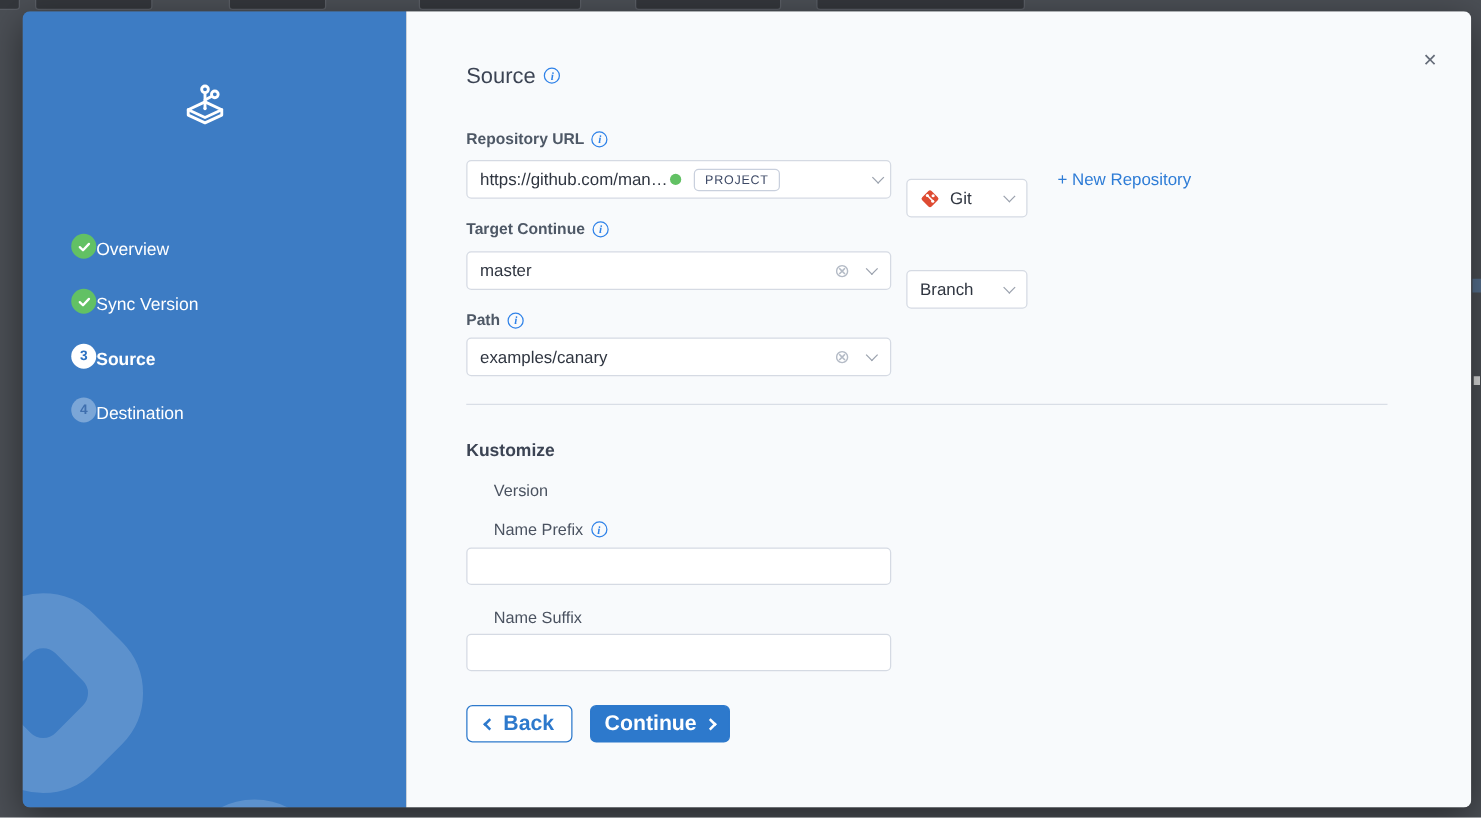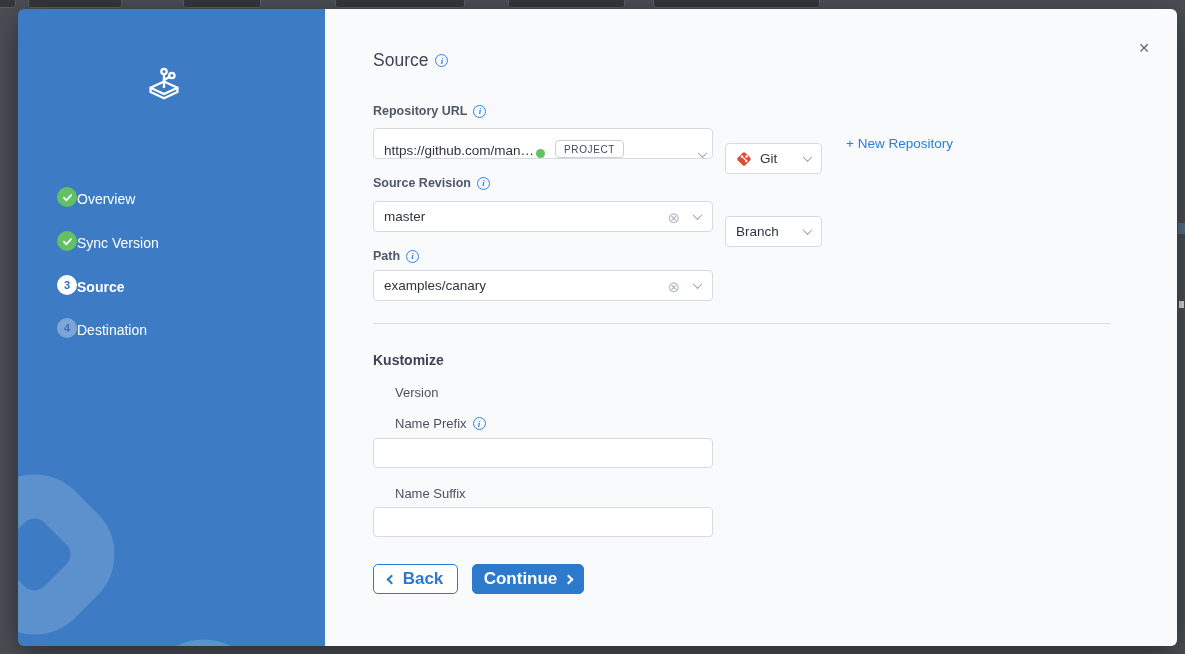--- a/index.html
+++ b/index.html
@@ -51,21 +51,21 @@
 
   .flabel { position:absolute; left:48px; font-size:12.5px; font-weight:700; color:#4e5866;
     display:flex; align-items:center; gap:6px; }
   .flabel.light { font-weight:400; font-size:13px; color:#4a5260;margin-left:22px; }
 
   .inp-wrap { position:absolute; left:48px; width:340px; height:31px; }
   .inp, .combo, .sel {
     width:100%; height:100%; background:#fff; border:1px solid #d5dae3; border-radius:4px;
     font-family:"Liberation Sans", sans-serif; font-size:13.5px; color:#2f3540; }
   .inp { padding:0 60px 0 10px; outline:none; }
-  .combo { display:flex; align-items:flex-end; padding:0 4px 0 10px; cursor:text; }
+  .combo { display:flex; align-items:center; padding:0 4px 0 10px; cursor:text; }
   .sel { position:absolute; left:400px; width:97px; height:31px; display:flex; align-items:center;
     padding:0 10px; gap:8px; cursor:pointer;margin-top:15px; }
   .chev { width:7px; height:7px; border-right:1.6px solid #9aa1ad; border-bottom:1.6px solid #9aa1ad;
     transform:rotate(45deg) translate(-1px,-1px); flex:none; }
   .sel .chev { margin-left:auto; }
   .dot-green { width:9px; height:9px; border-radius:50%; background:#62c164; flex:none; margin-left:2px; }
   .proj-badge { margin-left:10px; flex:none; border:1px solid #c9d0dd; border-radius:4px;
     padding:3px 8px 2px; font-size:10px; letter-spacing:.6px; color:#3d4966; background:#fff; }
   .combo .chev { margin-left:auto; margin-right:2px; }
   .combo-val { white-space:nowrap; overflow:hidden; }
@@ -177,21 +177,21 @@
         <circle cx="5.9" cy="5.4" r="1.25" fill="#fff"></circle>
         <circle cx="10.5" cy="5.6" r="1.25" fill="#fff"></circle>
         <circle cx="10.2" cy="10" r="1.25" fill="#fff"></circle>
       </svg>
       <span>Git</span>
       <span class="chev"></span>
     </div>
     <div class="new-repo">+ New Repository</div>
 
     <div class="flabel" style="top:167px">
-      <span>Source Revision</span>
+      <span>Target Continue</span>
       <span class="info"></span>
     </div>
     <div class="inp-wrap" style="top:192px">
       <input class="inp" value="master" style="">
       <span class="clear-ic"></span>
       <span class="chev wrap-chev"></span>
     </div>
     <div class="sel" style="top:192px">
       <span>Branch</span>
       <span class="chev"></span>

